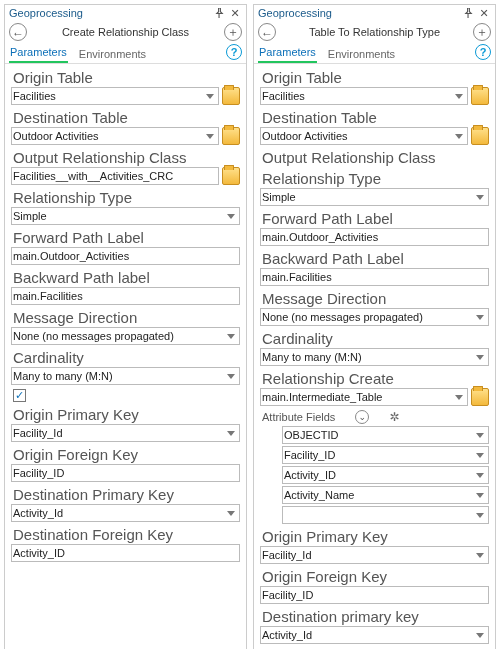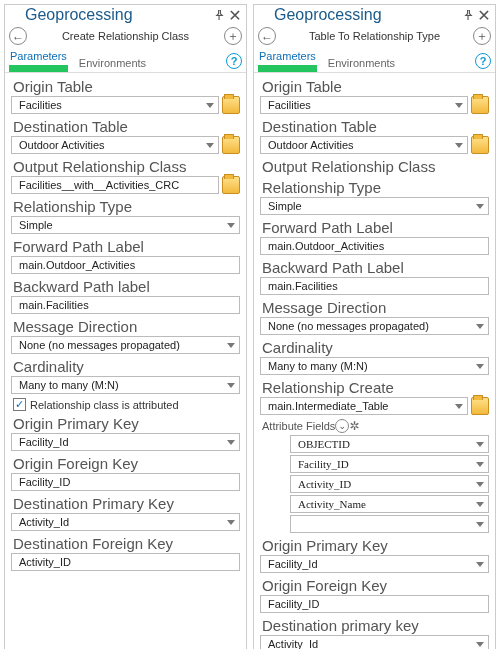--- a/index.html
+++ b/index.html
@@ -19,23 +19,22 @@
     border: 1px solid #ccc;
     background: #fff;
     min-height: 640px;
     display: flex;
     flex-direction: column;
   }
   .titlebar {
     display: flex;
     align-items: center;
     padding: 1px 4px;
-    font-size: 16px;
+    font-size: 11px;
     color: #1a5a8a;
-    margin-left: 16px;
   }
   .titlebar .title { flex: 1; }
   .titlebar .icon { width: 14px; height: 14px; display:flex; align-items:center; justify-content:center; cursor:pointer; color:#555; margin-left:2px;}
   .subtitle {
     display: flex;
     align-items: center;
     padding: 2px 4px 2px 4px;
   }
   .subtitle .back, .subtitle .plus {
     width: 18px; height: 18px;
@@ -47,39 +46,39 @@
   }
   .subtitle .sub { flex:1; text-align:center; font-size:11px; color:#333; }
   .tabs {
     display:flex;
     padding: 0 4px;
     border-bottom: 1px solid #ddd;
     align-items: flex-end;
     gap: 10px;
   }
   .tab { padding: 3px 1px; color:#666; cursor:pointer; }
-  .tab.active { color:#0b6fb8; border-bottom: 7px solid #22c55e; font-weight:500; }
+  .tab.active { color:#0b6fb8; border-bottom: 2px solid #22c55e; font-weight:500; }
   .tabs .spacer { flex:1; }
   .help {
     width:16px; height:16px; border-radius:50%;
     border:1.5px solid #0b9ad6; color:#0b9ad6;
     display:flex; align-items:center; justify-content:center;
     font-size:11px; font-weight:600;
     margin-bottom:3px;
   }
   .form { padding: 4px 6px; flex:1; overflow:auto; }
   .field { margin-bottom: 4px; }
   .flabel { color:#555; font-size:15px; margin: 1px 0 1px 2px; }
   .row { display:flex; align-items:center; gap:3px; }
   .input, .select {
     height: 18px;
     border: 1px solid #bbb;
     background:#fff;
     flex:1;
-    padding: 0 7px;
+    padding: 0 1px;
     font-size: 11px;
     color:#222;
     display:flex;
     align-items:center;
     position:relative;
   }
   .select::after {
     content:"";
     position:absolute;
     right:4px; top:50%;
@@ -100,27 +99,27 @@
     left:1px; top:-3px; width:8px; height:4px;
     background:#f3b93c; border:1px solid #c88e1f; border-bottom:none;
     border-radius:1px 1px 0 0;
   }
   .checkbox-row { display:flex; align-items:center; gap:4px; margin: 4px 0 4px 2px; }
   .checkbox {
     width:13px; height:13px; border:1px solid #777; background:#fff;
     display:flex; align-items:center; justify-content:center;
     color:#0b6fb8; font-size:11px; line-height:1;
   }
-  .attrhdr { display:flex; align-items:center; gap:0; margin:2px 0 2px 2px; color:#555;}
+  .attrhdr { display:flex; align-items:center; gap:20px; margin:2px 0 2px 2px; color:#555;}
   .chev {
     width:14px;height:14px;border-radius:50%;border:1px solid #888;
     display:flex;align-items:center;justify-content:center; font-size:9px; color:#555;
   }
   .gear { font-size:12px; color:#666; }
-  .attrlist .select { margin-left: 30px; margin-bottom:2px;font-family:Liberation Serif, serif; }
+  .attrlist .select { margin-left: 22px; margin-bottom:2px; }
   svg.pin { width:11px; height:11px; }
 </style>
 </head>
 <body>
 
 <div class="panel">
   <div class="titlebar">
     <span class="title">Geoprocessing</span>
     <span class="icon">
       <svg class="pin" viewBox="0 0 12 12">
@@ -186,21 +185,20 @@
       <div class="select">None (no messages propagated)</div>
     </div>
 
     <div class="field">
       <div class="flabel">Cardinality</div>
       <div class="select">Many to many (M:N)</div>
     </div>
 
     <div class="checkbox-row">
       <span class="checkbox">✓</span>
-      <span>Relationship class is attributed</span>
     </div>
 
     <div class="field">
       <div class="flabel">Origin Primary Key</div>
       <div class="select">Facility_Id</div>
     </div>
 
     <div class="field">
       <div class="flabel">Origin Foreign Key</div>
       <div class="input">Facility_ID</div>

